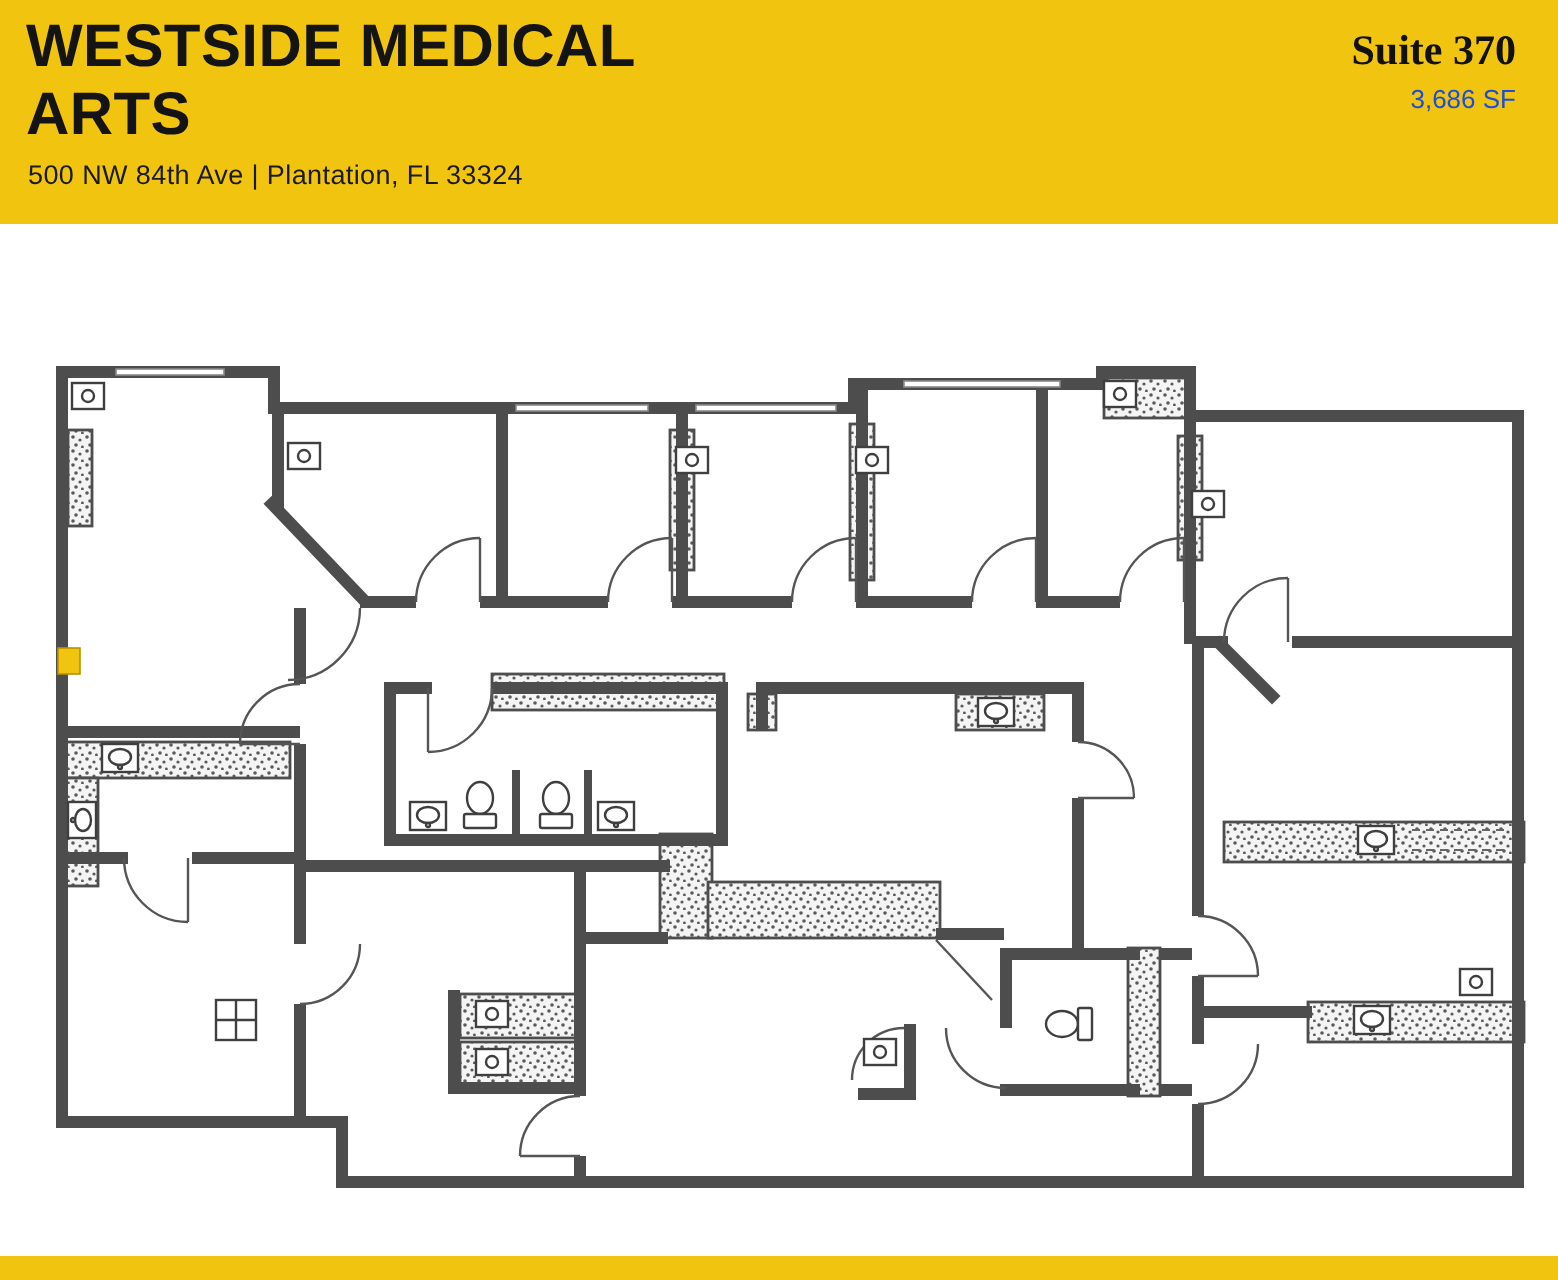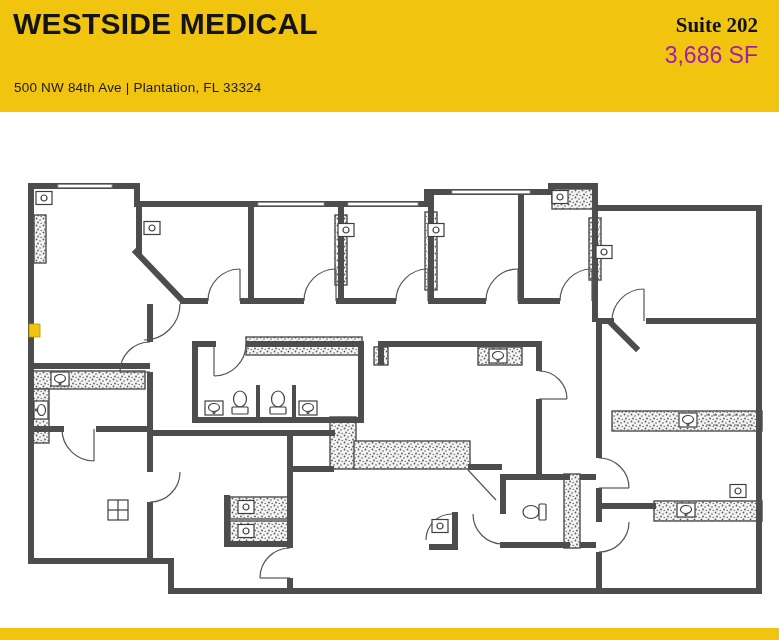--- a/index.html
+++ b/index.html
@@ -3,36 +3,37 @@
 <meta charset="utf-8">
 <style>
   :root{ --brand:#F1C40F; --wall:#4D4D4D; --ink:#141414; }
   html,body{margin:0;padding:0;background:#ffffff;}
   body{font-family:"Liberation Sans",sans-serif;}
   .page{position:relative;width:779px;height:640px;overflow:hidden;background:#ffffff;}
   .band{position:absolute;top:0;left:0;right:0;height:140px;background:var(--brand);}
   .title{position:absolute;left:13px;top:7px;font-size:30px;font-weight:700;line-height:34px;color:var(--ink);letter-spacing:.2px;}
   .addr{position:absolute;left:14px;top:80px;font-size:13.5px;color:#1a1a1a;letter-spacing:.2px;}
   .suite{position:absolute;right:21px;top:13px;font-family:"Liberation Serif",serif;font-size:21px;font-weight:700;color:#111;text-align:right;}
-  .area{position:absolute;right:21px;top:42px;font-size:23px;color:#a21caf;text-align:right;}
+  .area{position:absolute;right:21px;top:42px;font-size:13px;color:#1d4ed8;text-align:right;}
   .plan{position:absolute;top:112px;left:0;width:779px;height:516px;background:#ffffff;}
   .footer{position:absolute;left:0;right:0;bottom:0;height:12px;background:var(--brand);}
   svg{display:block;}
 </style>
 </head>
 <body>
 
 <div class="page">
 
   <header class="band">
     <div class="title">
       <div>WESTSIDE MEDICAL</div>
+      <div>ARTS</div>
     </div>
     <div class="addr">500 NW 84th Ave  |  Plantation, FL 33324</div>
-    <div class="suite">Suite 202</div>
+    <div class="suite">Suite 370</div>
     <div class="area">3,686 SF</div>
   </header>
 
   <main class="plan">
     <svg width="779" height="516" viewBox="0 112 779 516" xmlns="http://www.w3.org/2000/svg">
       <defs>
         <pattern id="stip" width="7" height="7" patternUnits="userSpaceOnUse">
           <rect width="7" height="7" fill="#f4f4f4"></rect>
           <circle cx="1.5" cy="1.5" r="0.9" fill="#5a5a5a"></circle>
           <circle cx="5" cy="3" r="0.8" fill="#5a5a5a"></circle>

